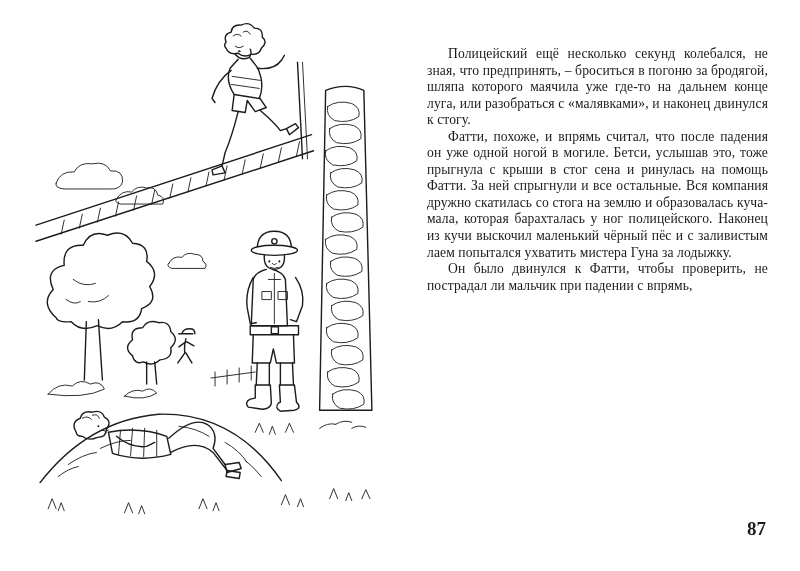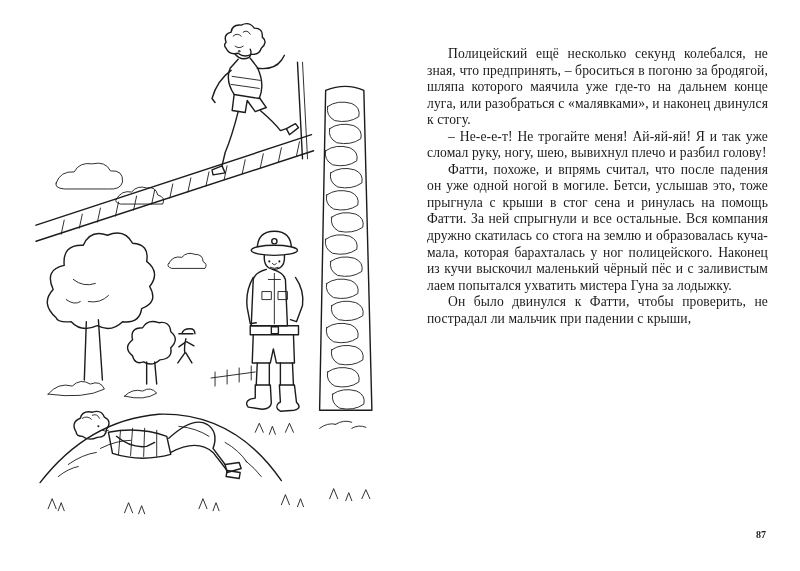--- a/index.html
+++ b/index.html
@@ -12,21 +12,21 @@
   .page-left{width:400px;}
   .page-right{width:400px;padding:46px 32px 0 27px;}
   .illustration-wrap{position:absolute;left:28px;top:10px;width:362px;height:548px;}
   .illustration-wrap svg{width:100%;height:100%;}
   .body-text p{
     margin:0;text-indent:1.55em;text-align:justify;
     font-size:13.6px;line-height:16.55px;letter-spacing:.1px;
   }
   .page-number{
     position:absolute;right:34px;bottom:31px;
-    font-weight:bold;font-size:10px;
+    font-weight:bold;font-size:19px;
   }
   .ink{stroke:#1c1c1c;fill:none;stroke-width:1.4;stroke-linecap:round;stroke-linejoin:round;}
   .ink-thin{stroke:#1c1c1c;fill:none;stroke-width:.9;stroke-linecap:round;}
   .ink-fill{stroke:#1c1c1c;fill:#ffffff;stroke-width:1.4;stroke-linejoin:round;}
 </style>
 </head>
 <body>
 
 <div class="spread">
 
@@ -195,20 +195,19 @@
           <path d="M290,416 q8,-6 16,-4 M306,412 q8,-5 16,-2 M322,416 q7,-4 14,-1"></path>
           <path d="M300,486 l4,-10 l4,10 M316,488 l3,-8 l3,8 M332,486 l4,-9 l4,9"></path>
         </g>
       </svg>
     </div>
   </div>
 
   <div class="page page-right">
     <div class="body-text">
       <p>Полицейский ещё несколько секунд колебался, не зная, что предпринять, – броситься в погоню за бродягой, шляпа которого маячила уже где-то на дальнем конце луга, или разобраться с «малявками», и наконец двинулся к стогу.</p>
-      <p>– Не-е-е-т! Не трогайте меня! Ай-яй-яй! Я и так уже сломал руку, ногу, шею, вывихнул плечо и разбил голову!</p>
       <p>Фатти, похоже, и впрямь считал, что после падения он уже одной ногой в могиле. Бетси, услышав это, тоже прыгнула с крыши в стог сена и ринулась на помощь Фатти. За ней спрыгнули и все остальные. Вся компания дружно скатилась со стога на землю и образовалась куча-мала, которая барахталась у ног полицейского. Наконец из кучи выскочил маленький чёрный пёс и с заливистым лаем попытался ухватить мистера Гуна за лодыжку.</p>
-      <p>Он было двинулся к Фатти, чтобы проверить, не пострадал ли мальчик при падении с крыши,</p>
+      <p>Он было двинулся к Фатти, чтобы проверить, не пострадал ли мальчик при падении с впрямь,</p>
     </div>
     <div class="page-number">87</div>
   </div>
 
 </div>
 
 </body></html>

